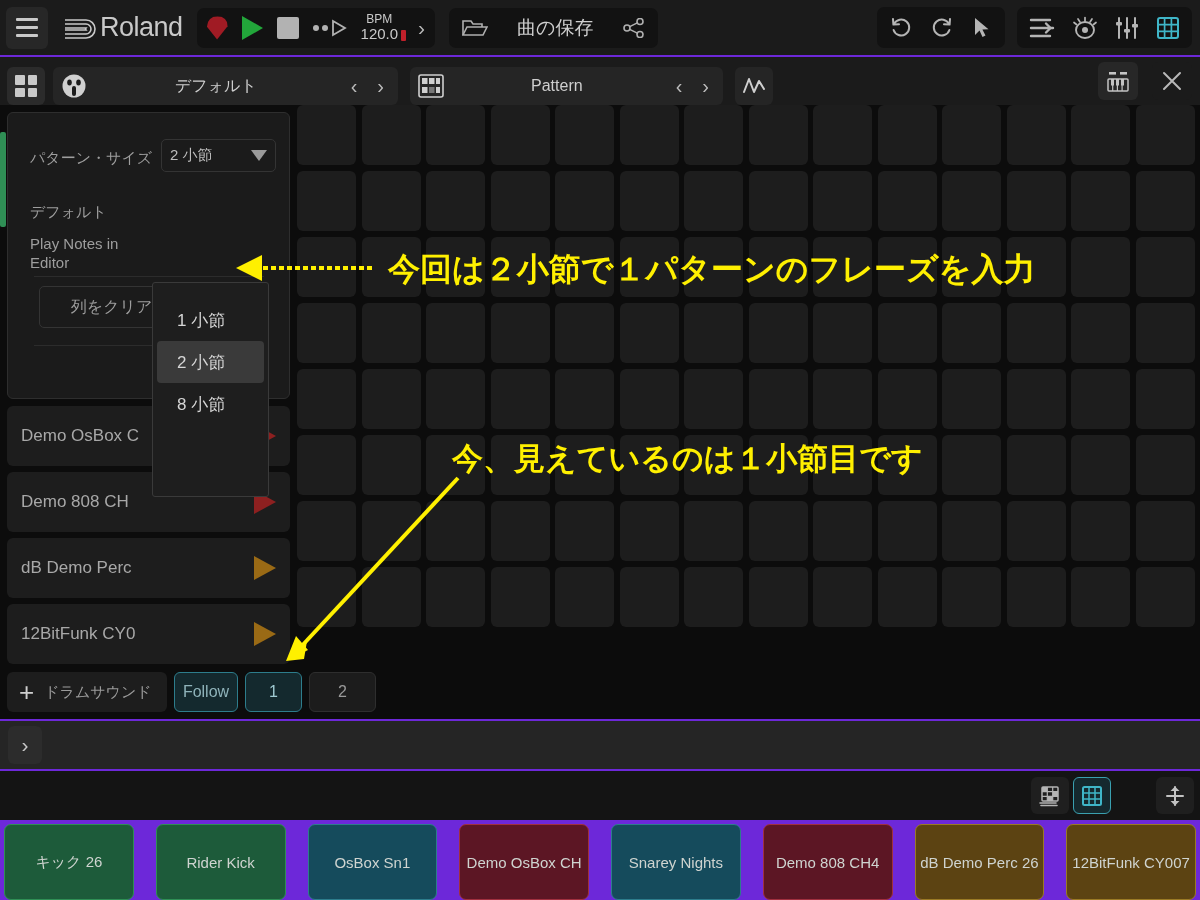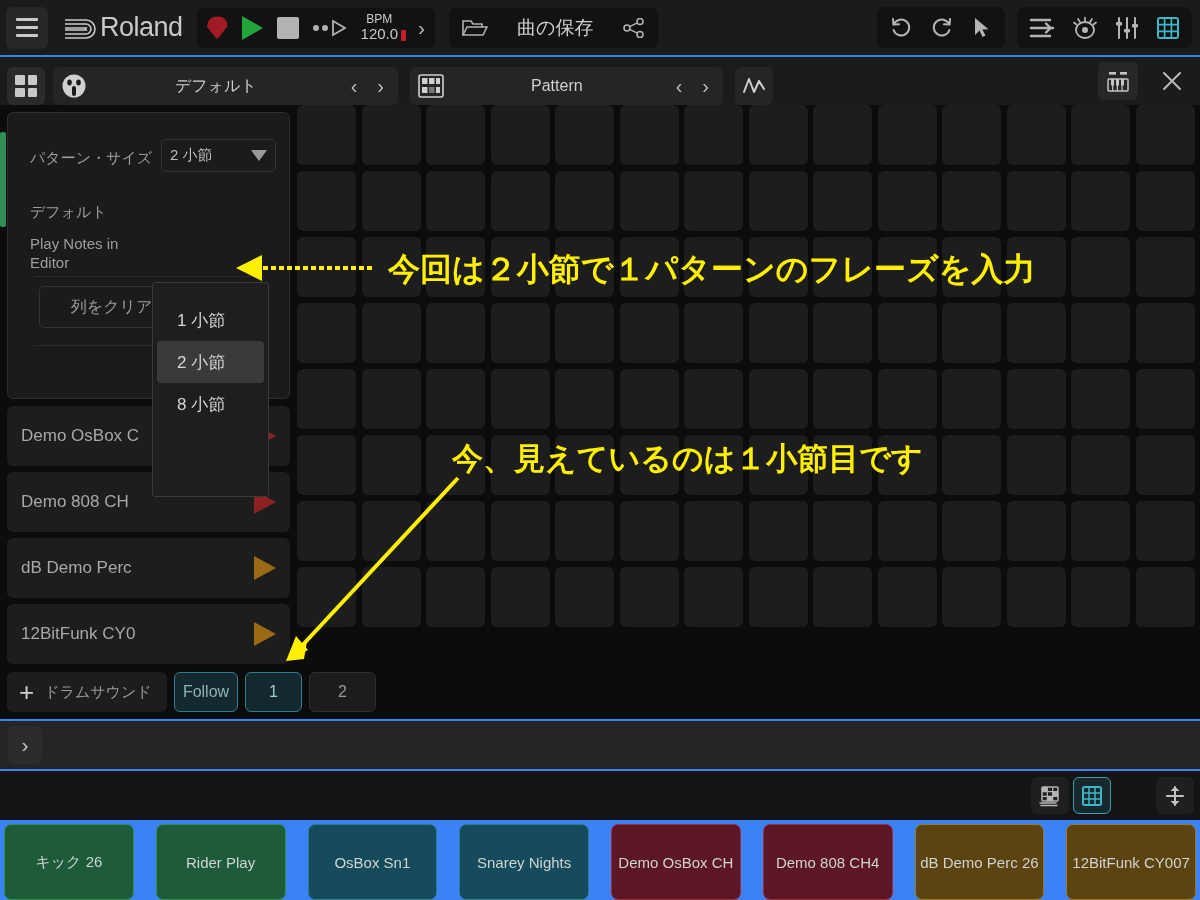--- a/index.html
+++ b/index.html
@@ -1,21 +1,21 @@
 <!DOCTYPE html>
 <html><head>
 <meta charset="utf-8">
 <style>
   * { box-sizing: border-box; margin:0; padding:0; }
   html, body {
     width:1200px; height:900px; overflow:hidden;
     background:#000;
     font-family:"Liberation Sans","DejaVu Sans",sans-serif;
   }
-  #app { position:relative; width:1200px; height:900px; background:#3b82f6;padding-left:28px; }
+  #app { position:relative; width:1200px; height:900px; background:#6d28d9;padding-left:28px; }
 
   
   .topbar{
     position:absolute; left:0; top:0; width:1200px; height:55px;
     background:#1b1b1b; display:flex; align-items:center;
   }
   .tb-hamb{
     width:42px; height:42px; margin-left:6px; border-radius:6px;
     background:#272727; display:flex; flex-direction:column;
     align-items:center; justify-content:center; gap:5px;
@@ -529,30 +529,30 @@
         <path d="M3 12 H19" stroke="#c2c2c2" stroke-width="2" stroke-linecap="round"></path>
       </svg>
     </div>
   </div>
 
   <div class="pads" id="pads">
       <div class="pad" style="background: rgb(29, 91, 58); border: 1px solid rgb(47, 143, 85);">
         <span>キック 26</span>
       </div>
       <div class="pad" style="background: rgb(29, 91, 58); border: 1px solid rgb(47, 143, 85);">
-        <span>Rider Play</span>
+        <span>Rider Kick</span>
       </div>
       <div class="pad" style="background: rgb(21, 75, 92); border: 1px solid rgb(45, 125, 140);">
         <span>OsBox Sn1</span>
       </div>
+      <div class="pad" style="background: rgb(92, 22, 36); border: 1px solid rgb(160, 48, 63);">
+        <span>Demo OsBox CH</span>
+      </div>
       <div class="pad" style="background: rgb(21, 75, 92); border: 1px solid rgb(45, 125, 140);">
         <span>Snarey Nights</span>
-      </div>
-      <div class="pad" style="background: rgb(92, 22, 36); border: 1px solid rgb(160, 48, 63);">
-        <span>Demo OsBox CH</span>
       </div>
       <div class="pad" style="background: rgb(92, 22, 36); border: 1px solid rgb(160, 48, 63);">
         <span>Demo 808 CH4</span>
       </div>
       <div class="pad" style="background: rgb(92, 67, 18); border: 1px solid rgb(154, 122, 37);">
         <span>dB Demo Perc 26</span>
       </div>
       <div class="pad" style="background: rgb(92, 67, 18); border: 1px solid rgb(154, 122, 37);">
         <span>12BitFunk CY007</span>
       </div>

